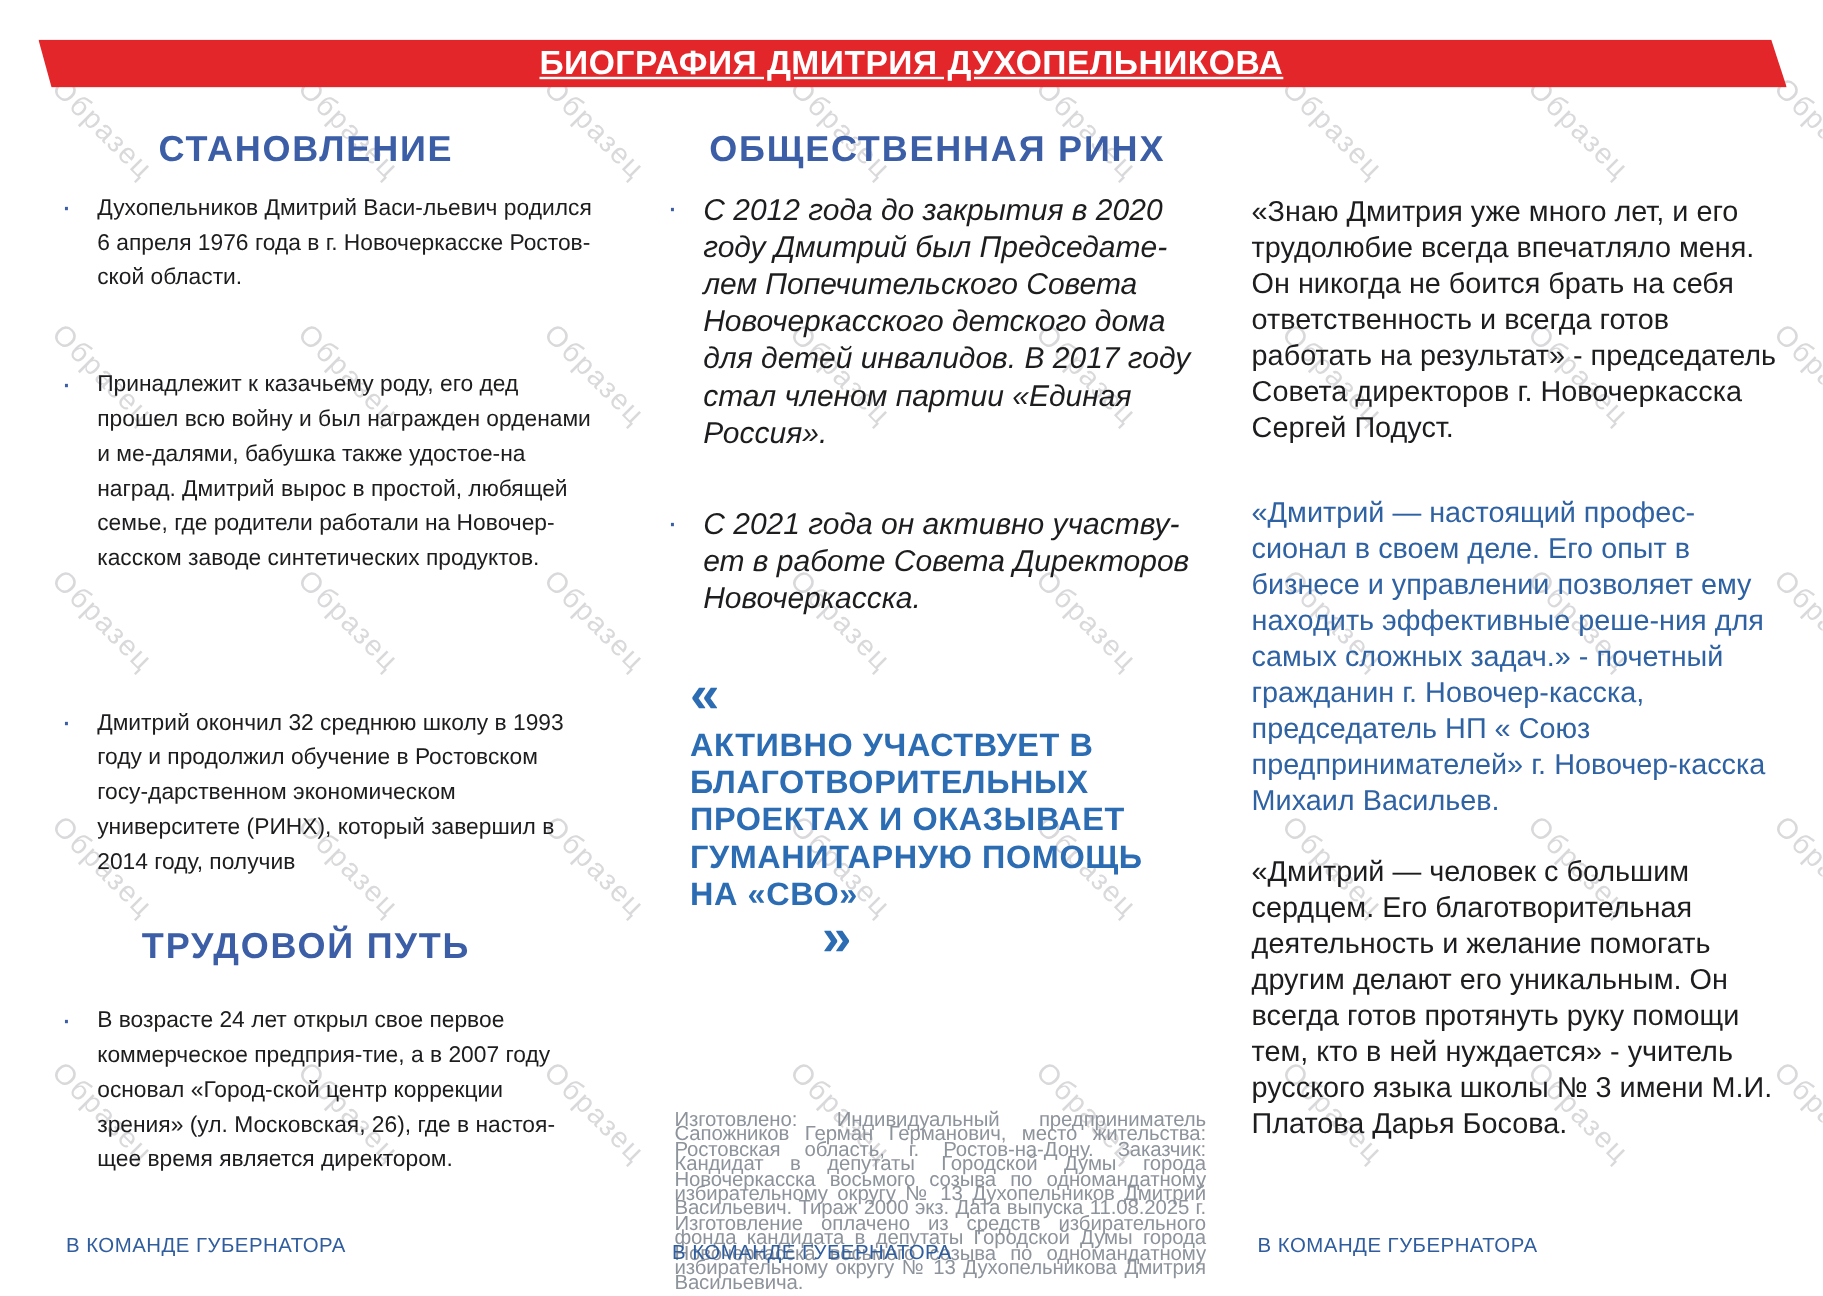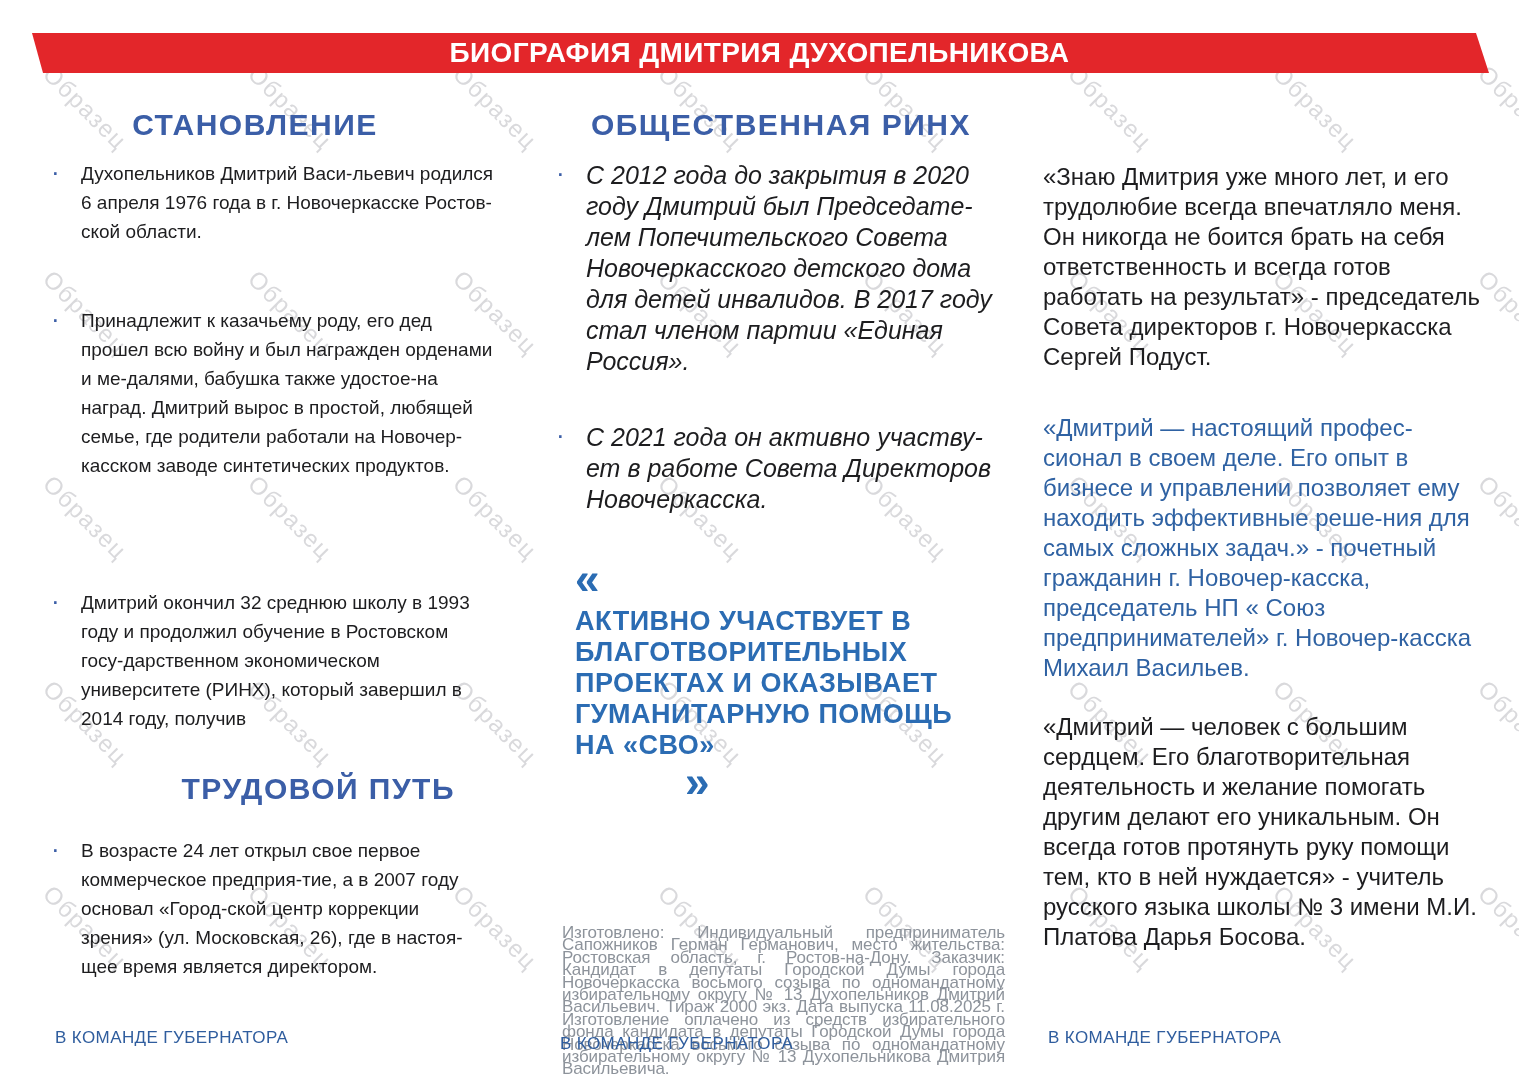--- a/index.html
+++ b/index.html
@@ -9,21 +9,21 @@
   
   #wm-layer{position:absolute;inset:0;z-index:0;pointer-events:none;}
   .wm{position:absolute;font-size:24px;letter-spacing:1.5px;color:var(--wm,#d3d3d6);
       transform:rotate(45deg);transform-origin:0 0;white-space:nowrap;opacity:.85;}
 
   
   #banner{position:absolute;left:30px;top:33px;width:1459px;height:40px;z-index:2;
           background:var(--red,#e3262a);
           clip-path:polygon(2px 0, 1446px 0, 1459px 100%, 13px 100%);
           display:flex;align-items:center;justify-content:center;}
-  #banner .t{color:#fff;font-weight:700;font-size:28px;letter-spacing:.4px;white-space:nowrap;}
+  #banner .t{color:#fff;font-weight:700;font-size:28px;letter-spacing:.4px;white-space:nowrap;text-decoration:underline;}
 
   
   .abs{position:absolute;z-index:1;}
   .h{color:var(--heading,#3b5ea7);font-weight:700;font-size:30px;letter-spacing:1.5px;
      text-align:center;white-space:nowrap;}
   .bullet{display:flex;}
   .dot{flex:0 0 30px;color:var(--heading,#3b5ea7);font-size:26px;line-height:26px;padding-left:8px;}
   .btxt{flex:1;color:var(--text,#1d1d1f);}
   .c1 .btxt{font-size:19px;line-height:29px;}
   .c2 .btxt{font-size:25px;line-height:31px;font-style:italic;}
@@ -107,21 +107,21 @@
   <div class="abs c1 bullet" style="left:43px;top:306px;width:452px;">
     <span class="dot">·</span>
     <span class="btxt">Принадлежит к казачьему роду, его дед прошел всю войну и был награжден орденами и ме-далями, бабушка также удостое-на наград. Дмитрий вырос в простой, любящей семье, где родители работали на Новочер-касском заводе синтетических продуктов.</span>
   </div>
 
   <div class="abs c1 bullet" style="left:43px;top:588px;width:452px;">
     <span class="dot">·</span>
     <span class="btxt">Дмитрий окончил 32 среднюю школу в 1993 году и продолжил обучение в Ростовском госу-дарственном экономическом университете (РИНХ), который завершил в 2014 году, получив</span>
   </div>
 
-  <div class="abs h" style="left:55px;top:772px;width:400px;text-align:right;">ТРУДОВОЙ ПУТЬ</div>
+  <div class="abs h" style="left:55px;top:772px;width:400px;">ТРУДОВОЙ ПУТЬ</div>
 
   <div class="abs c1 bullet" style="left:43px;top:836px;width:452px;">
     <span class="dot">·</span>
     <span class="btxt">В возрасте 24 лет открыл свое первое коммерческое предприя-тие, а в 2007 году основал «Город-ской центр коррекции зрения» (ул. Московская, 26), где в настоя-щее время является директором.</span>
   </div>
 
   <div class="abs slogan" style="left:55px;top:1028px;">В КОМАНДЕ ГУБЕРНАТОРА</div>
 
   <div class="abs h" style="left:560px;top:108px;width:442px;">ОБЩЕСТВЕННАЯ РИНХ</div>
 

